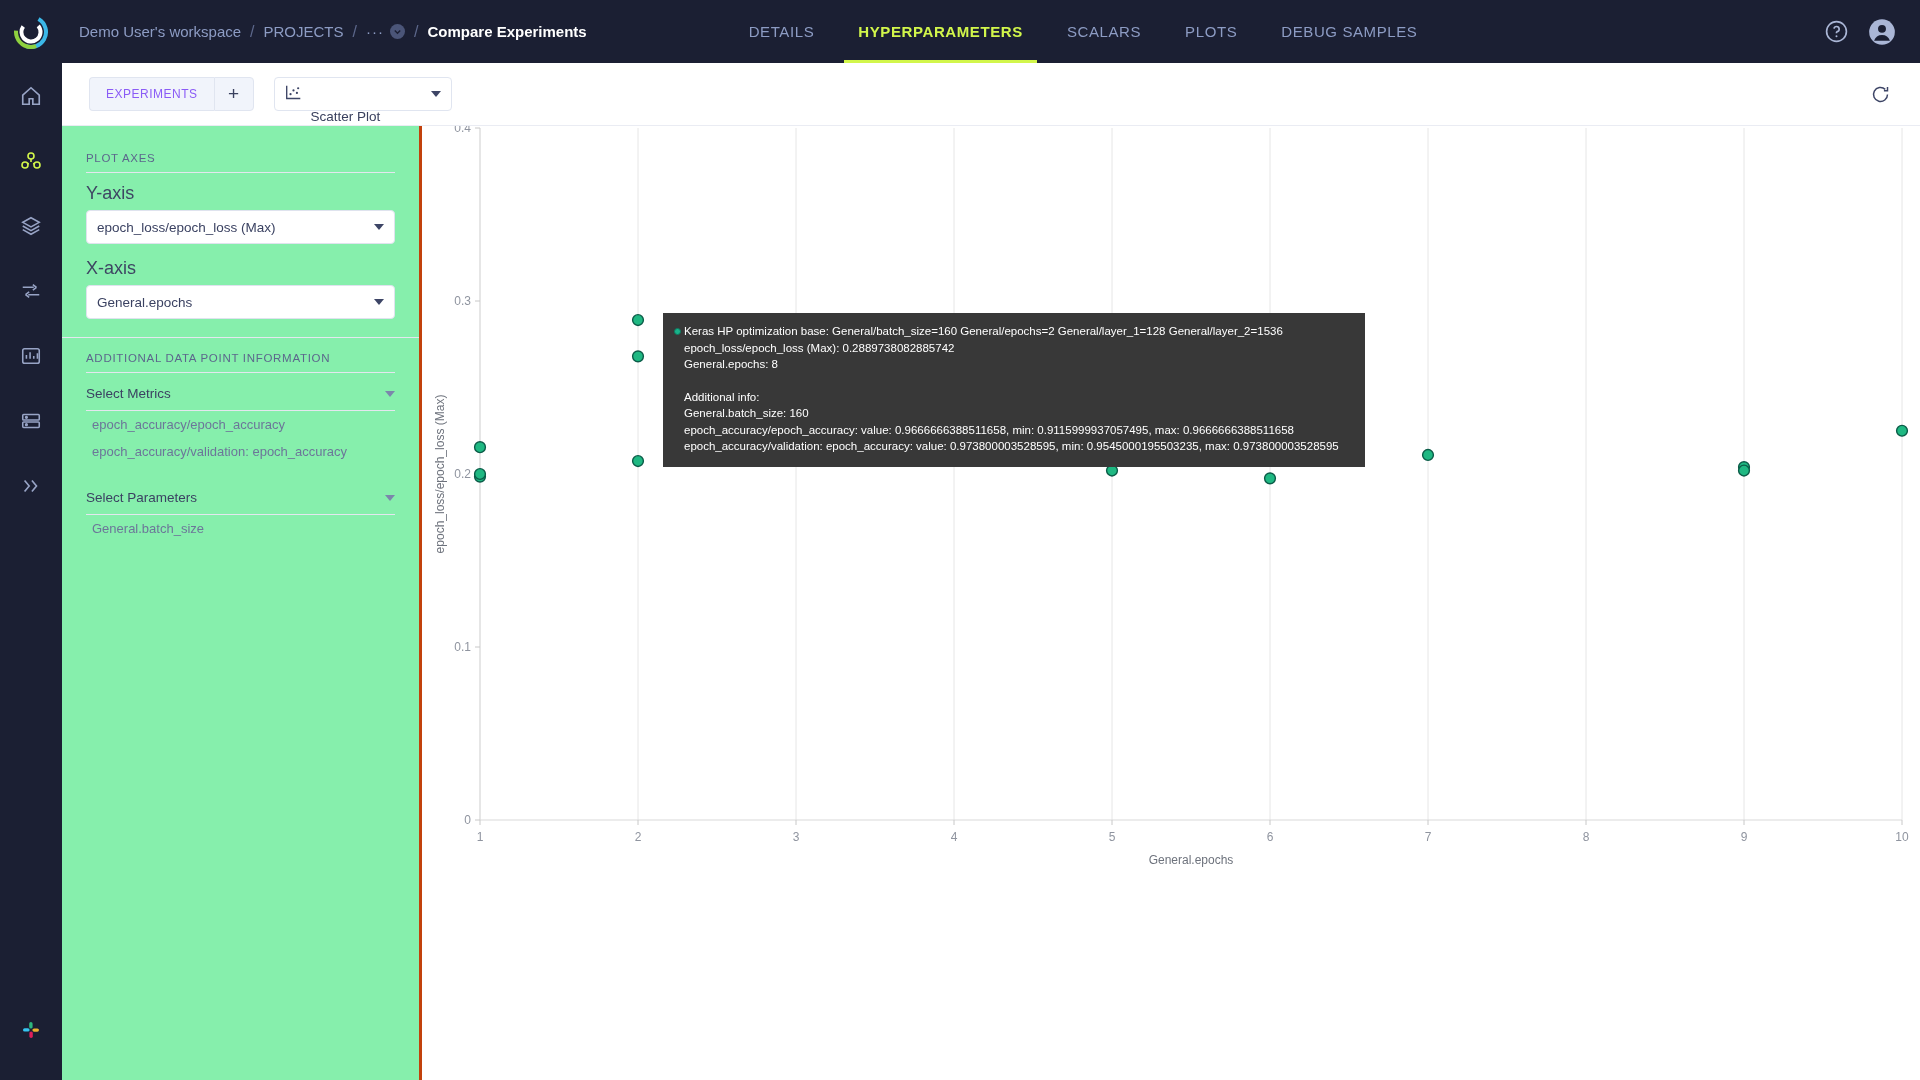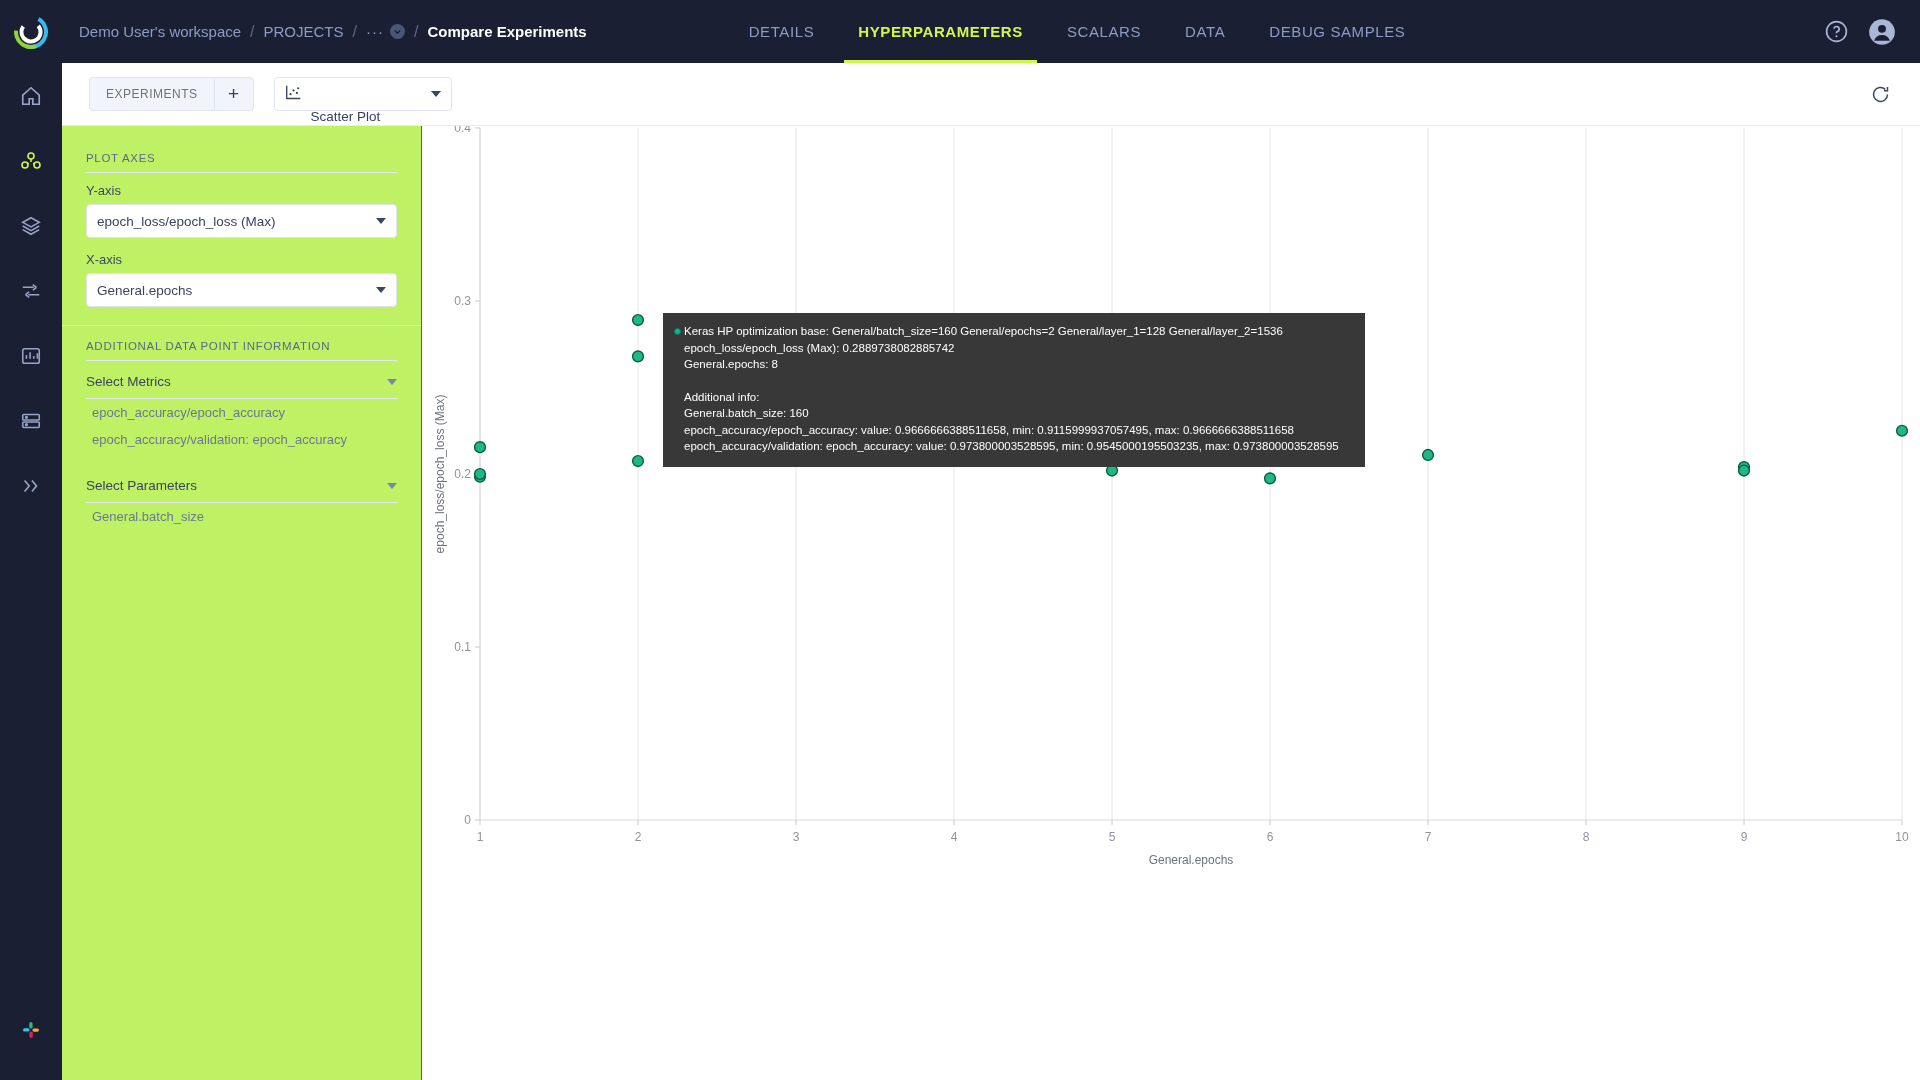--- a/index.html
+++ b/index.html
@@ -75,52 +75,52 @@
     position: absolute; left: 62px; top: 63px; width: 1858px; height: 63px;
     background: #ffffff; border-bottom: 1px solid #eaecf3;
     display: flex; align-items: center; z-index: 20;
   }
   .btn-group { display: flex; margin-left: 27px; }
   .btn-exp {
     height: 34px; padding: 0 16px; background: #f1f4fb;
     border: 1px solid #e0e5f0; border-right: none;
     border-radius: 4px 0 0 4px;
     display: flex; align-items: center;
-    font-size: 12px; letter-spacing: 0.5px; color: #737373; cursor: pointer;
+    font-size: 12px; letter-spacing: 0.5px; color: #8b5cf6; cursor: pointer;
   }
   .btn-plus {
     width: 40px; height: 34px; background: #f1f4fb;
     border: 1px solid #e0e5f0; border-radius: 0 4px 4px 0;
     display: flex; align-items: center; justify-content: center;
     font-size: 19px; color: #39405e; cursor: pointer;
   }
   .plot-select {
     margin-left: 20px; width: 178px; height: 34px;
     background: #ffffff; border: 1px solid #e0e5f0; border-radius: 4px;
     display: flex; align-items: center; padding: 0 10px; cursor: pointer;
   }
   .plot-select .lbl { font-size: 13.5px; color: #39405e; margin-left: 9px; margin-top: 44px; }
   .plot-select .chev { margin-left: auto; }
   .toolbar-right { margin-left: auto; margin-right: 25px; display: flex; align-items: center; }
   .refresh-btn { width: 30px; height: 30px; display: flex; align-items: center; justify-content: center; cursor: pointer; }
 
   
   .sidepanel {
     position: absolute; left: 62px; top: 126px; width: 360px; height: 954px;
-    background: #bef264; border-right: 1px solid #c2410c;
+    background: #86efac; border-right: 3px solid #c2410c;
     z-index: 15; padding-top: 18px;
   }
   .sp-section-title {
     font-size: 11.5px; letter-spacing: 0.7px; color: #5c678c;
     padding: 8px 24px 8px 24px;
   }
   .sp-divider { height: 1px; background: #e4e7ef; margin: 0 24px; }
   .sp-divider-full { height: 1px; background: #e4e7ef; margin: 14px 0 6px 0; }
   .sp-field { padding: 10px 24px 4px 24px; }
-  .sp-field-label { font-size: 13px; color: #3e4663; margin-bottom: 6px; }
+  .sp-field-label { font-size: 18px; color: #3e4663; margin-bottom: 6px; }
   .sp-select {
     height: 34px; border: 1px solid #dfe3ee; border-radius: 4px;
     background: #fff; display: flex; align-items: center;
     padding: 0 10px; cursor: pointer;
   }
   .sp-select .val { font-size: 13.5px; color: #3b4262; }
   .sp-select .chev { margin-left: auto; }
   .sp-picker { padding: 4px 24px 0 24px; }
   .sp-picker-head {
     display: flex; align-items: center; height: 34px;
@@ -251,21 +251,21 @@
           </svg>
       </span>
       <span class="bc-sep">/</span>
       <span class="bc-current">Compare Experiments</span>
     </div>
 
     <div class="navtabs">
       <div class="navtab">DETAILS</div>
       <div class="navtab active">HYPERPARAMETERS</div>
       <div class="navtab">SCALARS</div>
-      <div class="navtab">DATA</div>
+      <div class="navtab">PLOTS</div>
       <div class="navtab">DEBUG SAMPLES</div>
     </div>
 
     <div class="topbar-right">
       <div class="circ-icon">
         <svg width="25" height="25" viewBox="0 0 24 24" fill="none" stroke="#aab6d6" stroke-width="1.6">
           <circle cx="12" cy="12" r="9.5"></circle>
           <path d="M9.6 9.2 a2.5 2.5 0 1 1 3.1 2.9 c-0.6 0.3 -0.8 0.8 -0.8 1.5"></path>
           <circle cx="12" cy="16.6" r="0.95" fill="#aab6d6" stroke="none"></circle>
         </svg>

